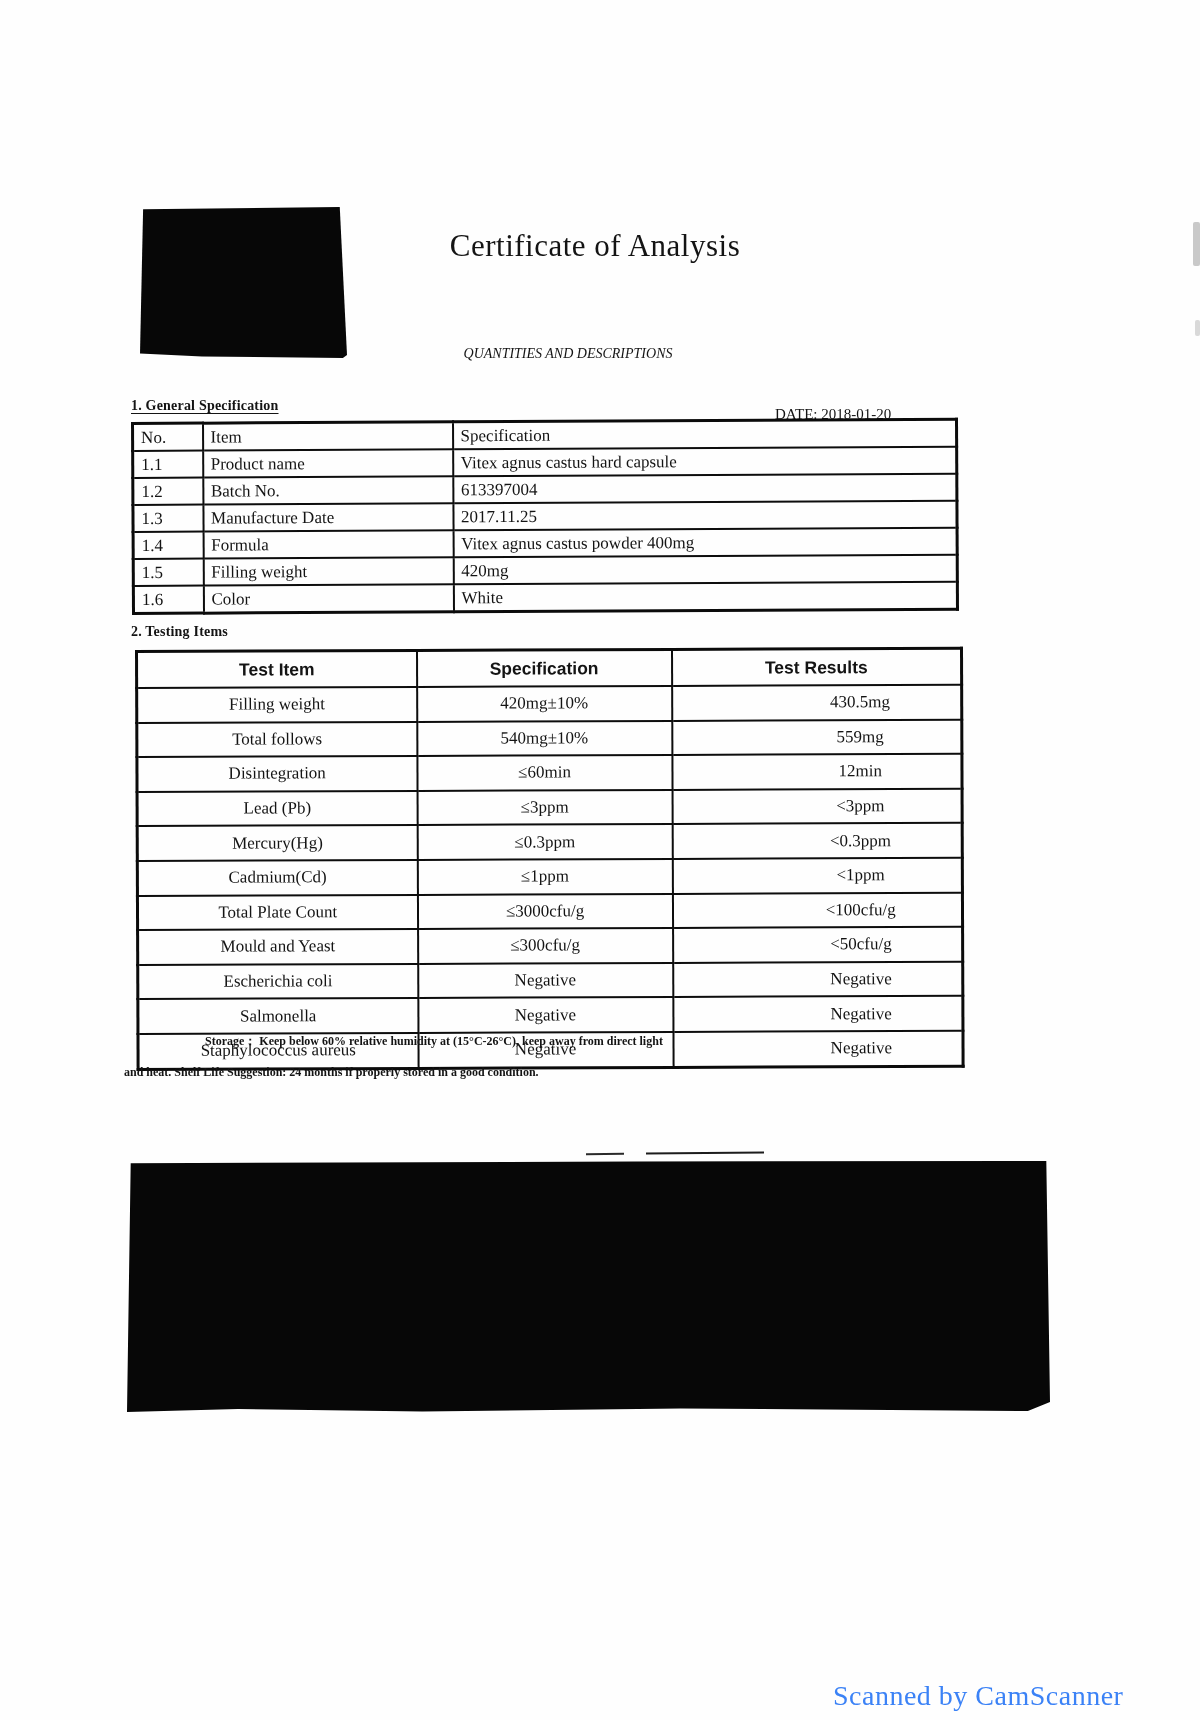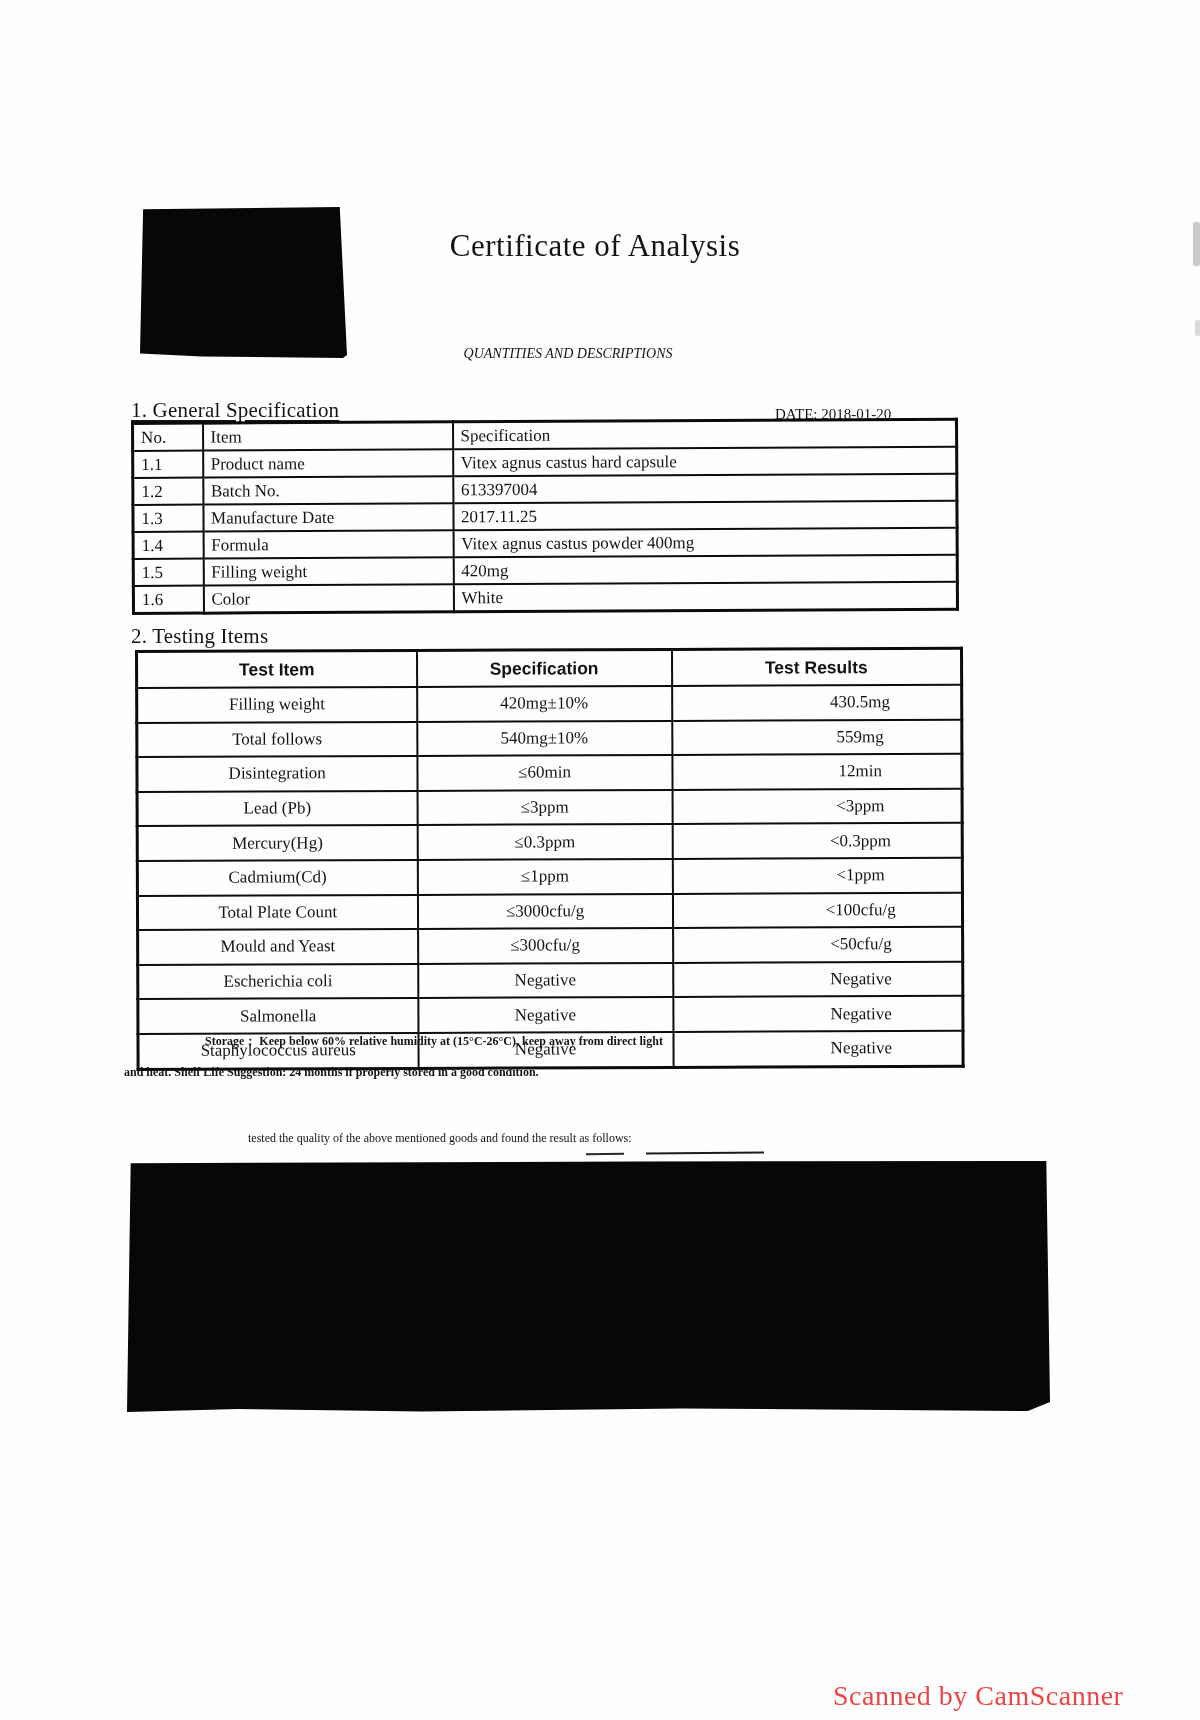--- a/index.html
+++ b/index.html
@@ -12,21 +12,21 @@
     clip-path:polygon(1.5% 1.5%,96.5% 0%,100% 98%,98% 100%,30% 99%,0% 97%);}
   .redact-bottom{left:127px;top:1161px;width:923px;height:252px;
     clip-path:polygon(0.4% 0.9%,55% 0.2%,99.6% 0%,100% 95.6%,97.6% 99.2%,60% 98.2%,32% 99.4%,12% 98.4%,0% 99.6%);}
 
   
   .title{position:absolute;left:0;right:54px;top:228px;text-align:center;font-size:31px;letter-spacing:.5px;padding-left:44px;}
   .subtitle{position:absolute;left:0;right:64px;top:346px;text-align:center;font-size:14px;font-style:italic;}
   .date-line{position:absolute;left:775px;top:406px;font-size:15px;}
 
   
-  .sec-heading{position:absolute;font-size:21px;font-weight:normal;letter-spacing:.2px;}
+  .sec-heading{position:absolute;font-size:14px;font-weight:bold;letter-spacing:.2px;}
   .sec1-heading{left:131px;top:398px;text-decoration:underline;text-underline-offset:3px;}
   .sec2-heading{left:131px;top:624px;}
 
   
   table{border-collapse:collapse;table-layout:fixed;}
   td,th{border:2px solid #0d0d0d;overflow:hidden;white-space:nowrap;font-weight:normal;}
   .tbl1{position:absolute;left:131px;top:422px;width:824px;transform:rotate(-0.3deg);transform-origin:left top;}
   .tbl1 table{width:824px;border:3px solid #0b0b0b;}
   .tbl1 td,.tbl1 th{height:25px;font-size:17px;text-align:left;padding:0 7px;}
   .tbl1 thead th{border-bottom-width:2px;}
@@ -45,21 +45,21 @@
   .certify-1{left:340px;top:1098px;}
   .certify-2{left:248px;top:1131px;}
   .scan-underline{position:absolute;left:646px;top:1152px;width:118px;height:2px;background:#1c1c1c;transform:rotate(-0.4deg);}
   .scan-underline-2{position:absolute;left:586px;top:1153px;width:38px;height:2px;background:#2a2a2a;transform:rotate(-0.5deg);}
 
   
   .edge-mark-1{position:absolute;left:1193px;top:222px;width:7px;height:44px;background:#c9c9c9;border-radius:2px;}
   .edge-mark-2{position:absolute;left:1195px;top:320px;width:5px;height:16px;background:#d9d9d9;border-radius:2px;}
 
   
-  .footer{position:absolute;left:833px;top:1680px;font-size:28px;color:#ef4444;letter-spacing:.5px;}
+  .footer{position:absolute;left:833px;top:1680px;font-size:28px;color:#3b82f6;letter-spacing:.5px;}
 </style>
 </head>
 <body>
 
 <div class="page">
 
   <div class="redact redact-logo"></div>
 
   <div class="title">Certificate of Analysis</div>
   <div class="subtitle">QUANTITIES AND DESCRIPTIONS</div>
@@ -187,21 +187,20 @@
             <td>Staphylococcus aureus</td>
             <td>Negative</td>
             <td>Negative</td>
           </tr>
         </tbody>
     </table>
   </div>
 
   <div class="note bold storage-1">Storage：  Keep below 60% relative humidity at (15°C-26°C), keep away from direct light</div>
   <div class="note bold storage-2">and heat. Shelf Life Suggestion: 24 months if properly stored in a good condition.</div>
-  <div class="note certify-2">tested the quality of the above mentioned goods and found the result as follows:</div>
   <div class="scan-underline"></div>
   <div class="scan-underline-2"></div>
 
   <div class="redact redact-bottom"></div>
 
   <div class="edge-mark-1"></div>
   <div class="edge-mark-2"></div>
 
   <div class="footer">Scanned by CamScanner</div>
 

